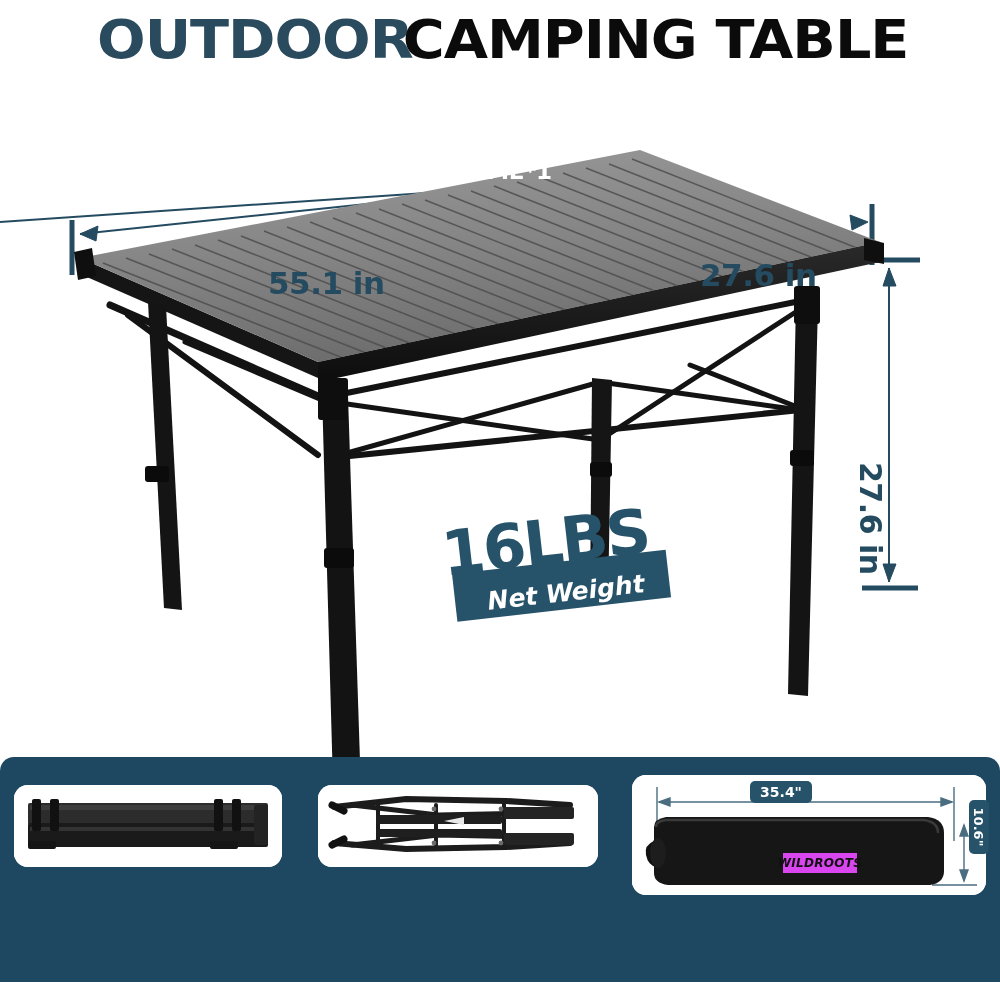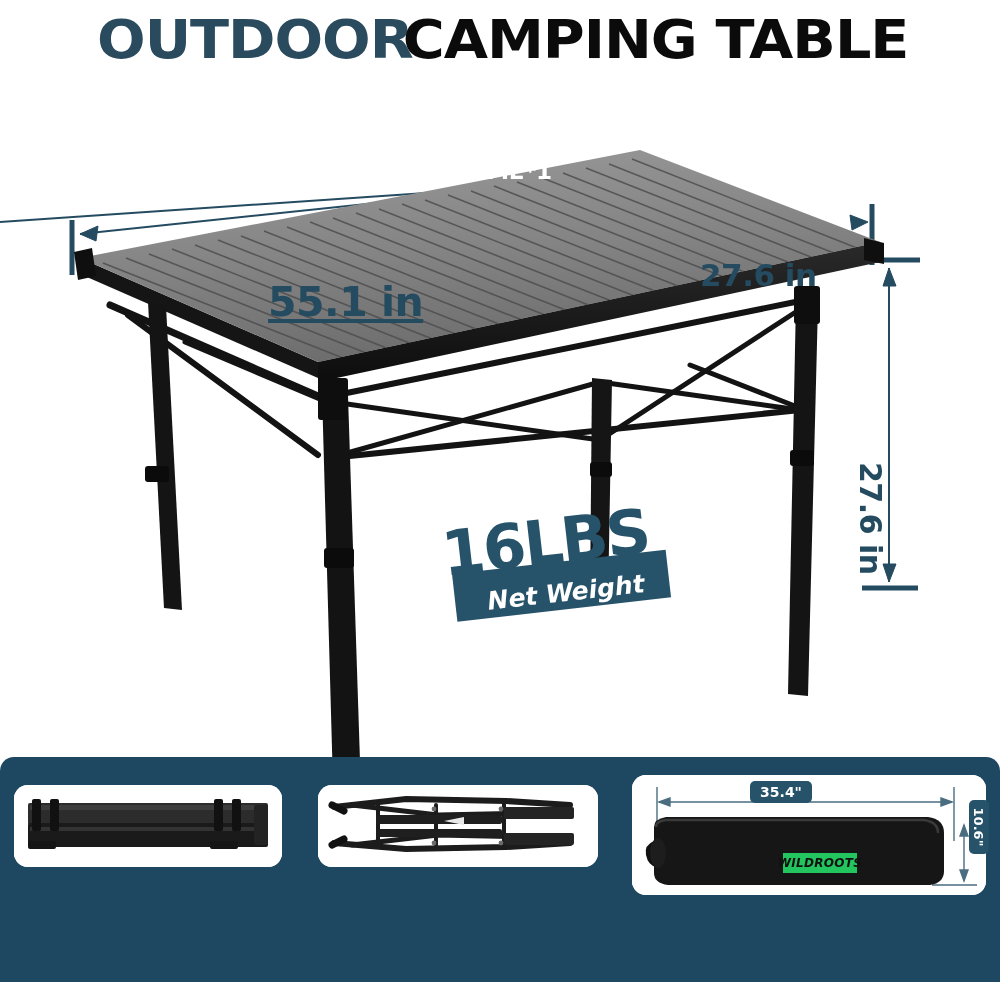--- a/index.html
+++ b/index.html
@@ -27,21 +27,21 @@
   
   .hero{position:absolute;left:0;top:110px;width:1000px;height:650px;}
   .hero svg{position:absolute;left:0;top:0;}
 
   
   .dim-label{
     position:absolute;color:#244b60;font-weight:bold;
     font-family:"DejaVu Sans","Liberation Sans",sans-serif;
     white-space:nowrap;letter-spacing:-0.5px;
   }
-  #dim-width{left:268px;top:168px;font-size:41px;text-decoration:underline;}
+  #dim-width{left:268px;top:155px;font-size:31px;}
   #dim-depth{left:700px;top:147px;font-size:31px;}
   #dim-height{
     left:888px;top:352px;font-size:30px;
     transform:rotate(90deg);transform-origin:left top;
   }
 
   
   .weight-badge{
     position:absolute;left:432px;top:512px;width:250px;height:135px;
   }
@@ -93,21 +93,21 @@
     font-weight:bold;font-size:14px;text-align:center;
     display:flex;align-items:center;justify-content:center;
   }
   #pill-w{left:750px;top:781px;width:62px;height:22px;}
   #pill-h{
     left:952px;top:817px;width:54px;height:20px;
     transform:rotate(90deg);transform-origin:center;font-size:13px;
   }
   .brand-tag{
     position:absolute;left:783px;top:853px;width:74px;height:20px;
-    background:#22c55e;display:flex;align-items:center;justify-content:center;
+    background:#d946ef;display:flex;align-items:center;justify-content:center;
     color:#111;font-style:italic;font-weight:bold;font-size:12px;
     letter-spacing:0.3px;
     font-family:"DejaVu Sans","Liberation Sans",sans-serif;
   }
 </style>
 </head>
 <body>
 
 <div id="page">
 

